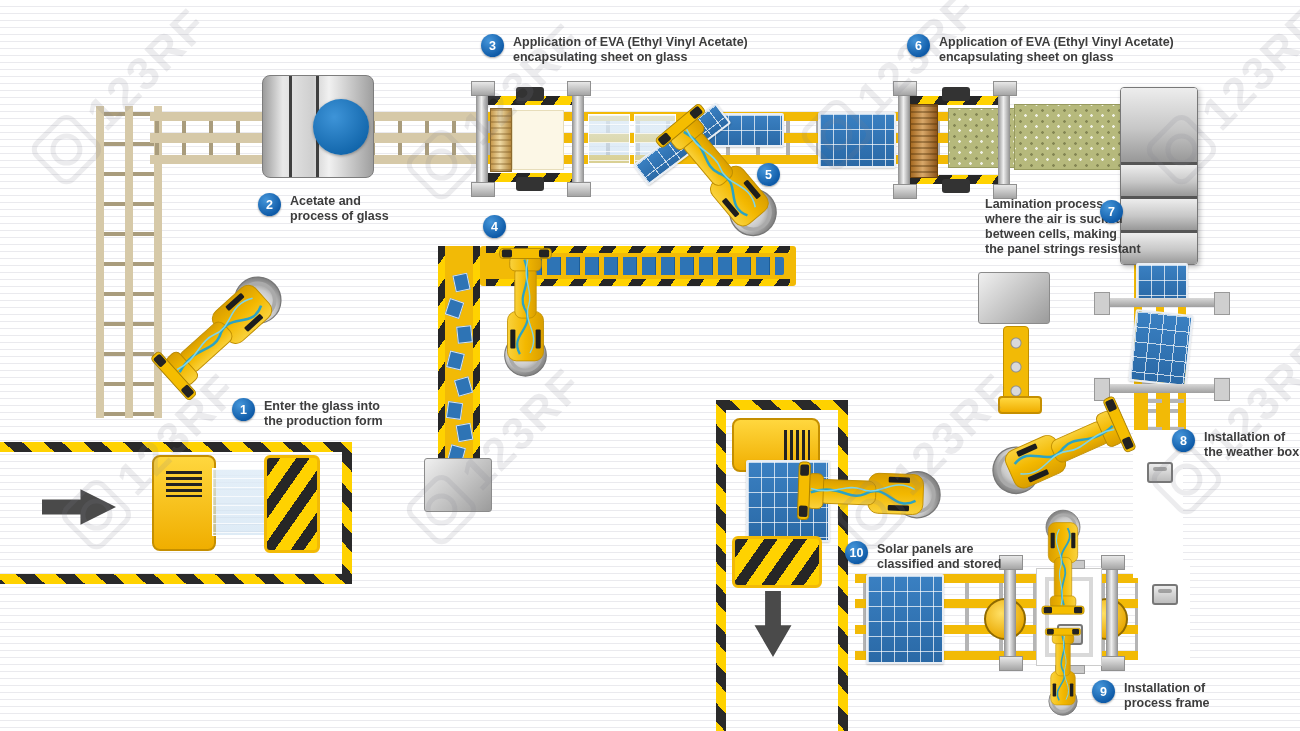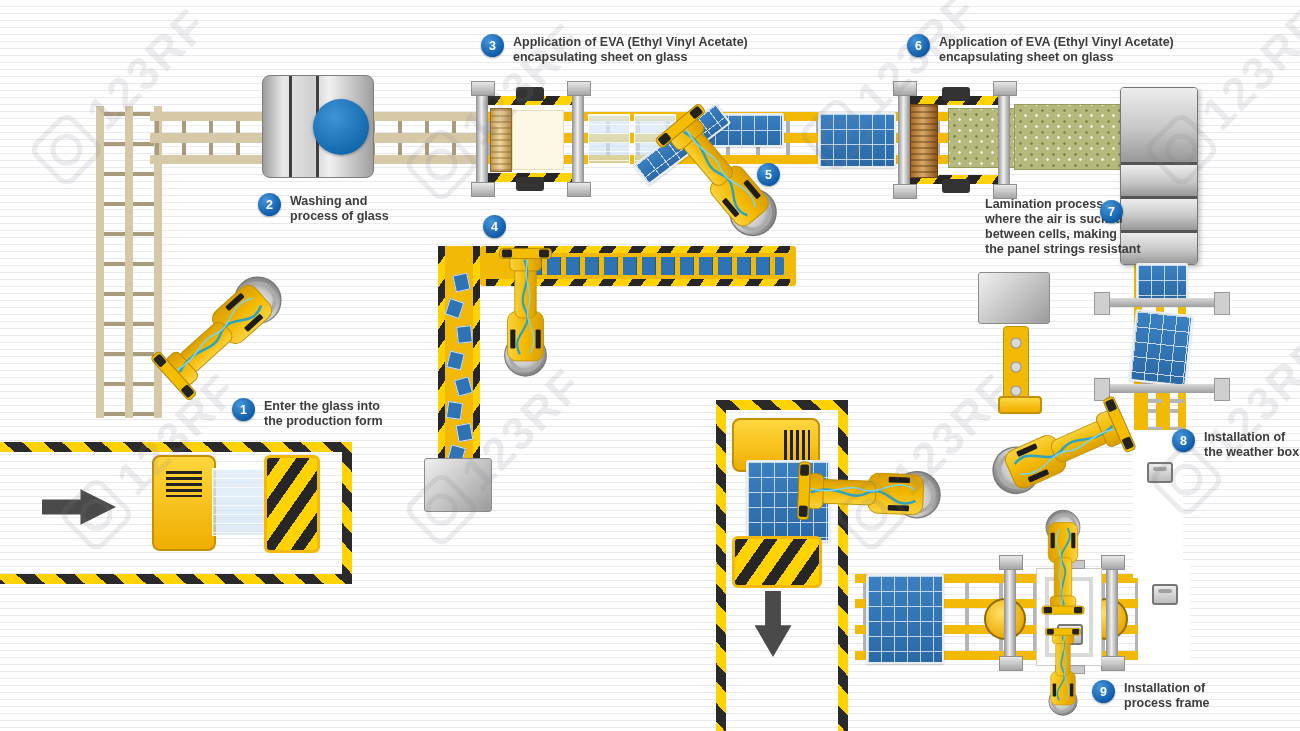--- a/index.html
+++ b/index.html
@@ -358,21 +358,21 @@
   <div class="step" style="left:232px;top:398px">
     <span class="badge">1</span>
     <div class="lines">
         <div>Enter the glass into</div>
         <div>the production form</div>
       </div>
   </div>
   <div class="step" style="left:258px;top:193px">
     <span class="badge">2</span>
     <div class="lines">
-        <div>Washing and</div>
+        <div>Acetate and</div>
         <div>process of glass</div>
       </div>
   </div>
   <div class="step" style="left:481px;top:34px">
     <span class="badge">3</span>
     <div class="lines">
         <div>Application of EVA (Ethyl Vinyl Acetate)</div>
         <div>encapsulating sheet on glass</div>
       </div>
   </div>
@@ -405,14 +405,21 @@
         <div>the weather box</div>
       </div>
   </div>
   <div class="step" style="left:1092px;top:680px">
     <span class="badge">9</span>
     <div class="lines">
         <div>Installation of</div>
         <div>process frame</div>
       </div>
   </div>
+  <div class="step" style="left:845px;top:541px">
+    <span class="badge">10</span>
+    <div class="lines">
+        <div>Solar panels are</div>
+        <div>classified and stored</div>
+      </div>
+  </div>
 
 </div>
 
 </body></html>

